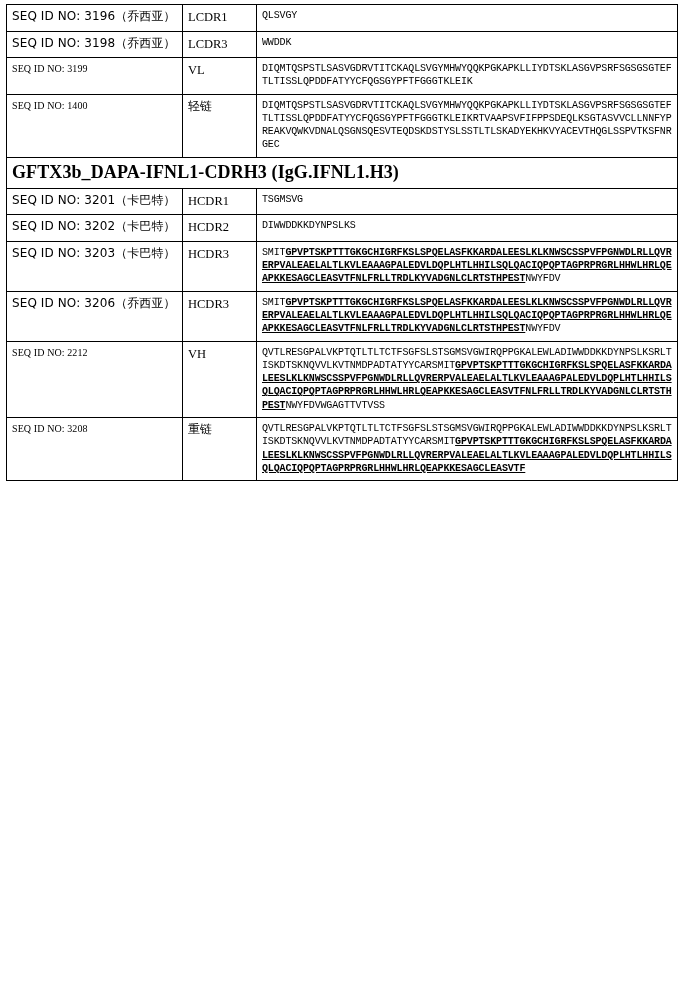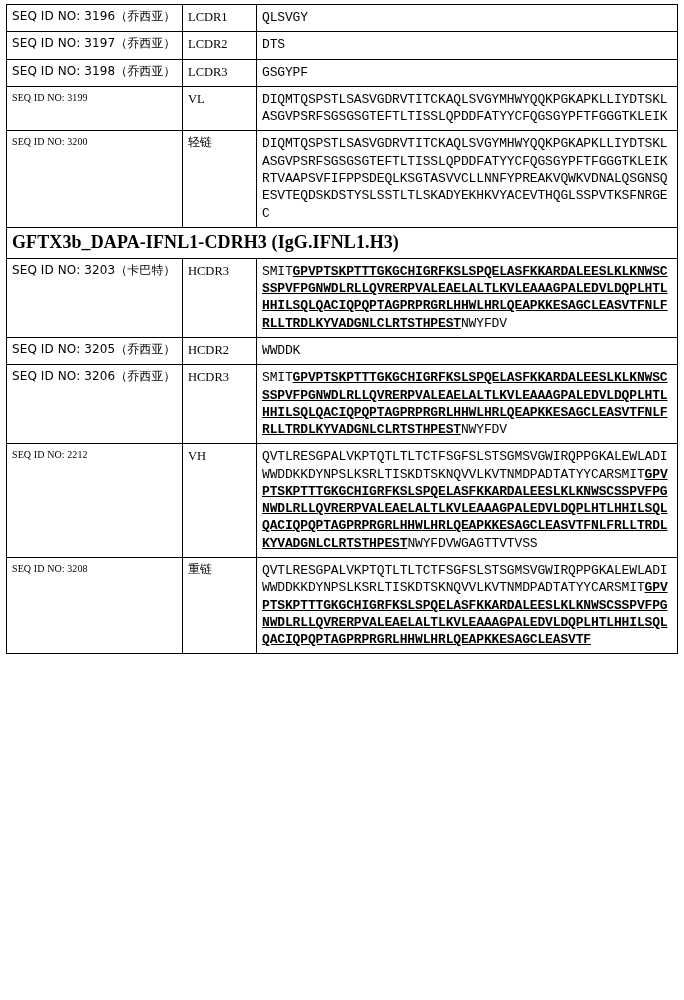--- a/index.html
+++ b/index.html
@@ -37,21 +37,21 @@
     line-height: 1.32;
     letter-spacing: 0.1px;
   }
   .cell-region {
     font-family: "Liberation Serif", serif;
     font-size: 12.5px;
     line-height: 1.32;
   }
   .cell-seq {
     font-family: "Liberation Mono", monospace;
-    font-size: 13px;
+    font-size: 10px;
     line-height: 1.33;
     letter-spacing: -0.15px;
     word-break: break-all;
     white-space: pre-wrap;
   }
   .cell-seq b {
     font-weight: bold;
     text-decoration: underline;
     margin-top: 24px;
   }
@@ -77,51 +77,51 @@
       <col class="col-region">
       <col class="col-seq">
     </colgroup>
     <tbody id="tbody">
         <tr>
           <td class="cell-id cjk">SEQ ID NO: 3196（乔西亚）</td>
           <td class="cell-region">LCDR1</td>
           <td class="cell-seq"><span>QLSVGY</span></td>
         </tr>
         <tr>
-          <td class="cell-id cjk">SEQ ID NO: 3197（乔西亚）</td>
-          <td class="cell-region">LCDR2</td>
-          <td class="cell-seq"><span>DTS</span></td>
-        </tr>
-        <tr>
           <td class="cell-id cjk">SEQ ID NO: 3198（乔西亚）</td>
           <td class="cell-region">LCDR3</td>
-          <td class="cell-seq"><span>GSGYPF</span></td>
+          <td class="cell-seq"><span>WWDDK</span></td>
         </tr>
         <tr>
           <td class="cell-id">SEQ ID NO: 3199</td>
           <td class="cell-region">VL</td>
           <td class="cell-seq"><span>DIQMTQSPSTLSASVGDRVTITCKAQLSVGYMHWYQQKPGKAPKLLIYDTSKLASGVPSRFSGSGSGTEFTLTISSLQPDDFATYYCFQGSGYPFTFGGGTKLEIK</span></td>
         </tr>
         <tr>
-          <td class="cell-id">SEQ ID NO: 3200</td>
+          <td class="cell-id">SEQ ID NO: 1400</td>
           <td class="cell-region cjk">轻链</td>
           <td class="cell-seq"><span>DIQMTQSPSTLSASVGDRVTITCKAQLSVGYMHWYQQKPGKAPKLLIYDTSKLASGVPSRFSGSGSGTEFTLTISSLQPDDFATYYCFQGSGYPFTFGGGTKLEIKRTVAAPSVFIFPPSDEQLKSGTASVVCLLNNFYPREAKVQWKVDNALQSGNSQESVTEQDSKDSTYSLSSTLTLSKADYEKHKVYACEVTHQGLSSPVTKSFNRGEC</span></td>
         </tr>
         <tr class="header-row">
           <td colspan="3">GFTX3b_DAPA-IFNL1-CDRH3 (IgG.IFNL1.H3)</td>
         </tr>
         <tr>
+          <td class="cell-id cjk">SEQ ID NO: 3201（卡巴特）</td>
+          <td class="cell-region">HCDR1</td>
+          <td class="cell-seq"><span>TSGMSVG</span></td>
+        </tr>
+        <tr>
+          <td class="cell-id cjk">SEQ ID NO: 3202（卡巴特）</td>
+          <td class="cell-region">HCDR2</td>
+          <td class="cell-seq"><span>DIWWDDKKDYNPSLKS</span></td>
+        </tr>
+        <tr>
           <td class="cell-id cjk">SEQ ID NO: 3203（卡巴特）</td>
           <td class="cell-region">HCDR3</td>
           <td class="cell-seq"><span>SMIT</span><b>GPVPTSKPTTTGKGCHIGRFKSLSPQELASFKKARDALEESLKLKNWSCSSPVFPGNWDLRLLQVRERPVALEAELALTLKVLEAAAGPALEDVLDQPLHTLHHILSQLQACIQPQPTAGPRPRGRLHHWLHRLQEAPKKESAGCLEASVTFNLFRLLTRDLKYVADGNLCLRTSTHPEST</b><span>NWYFDV</span></td>
-        </tr>
-        <tr>
-          <td class="cell-id cjk">SEQ ID NO: 3205（乔西亚）</td>
-          <td class="cell-region">HCDR2</td>
-          <td class="cell-seq"><span>WWDDK</span></td>
         </tr>
         <tr>
           <td class="cell-id cjk">SEQ ID NO: 3206（乔西亚）</td>
           <td class="cell-region">HCDR3</td>
           <td class="cell-seq"><span>SMIT</span><b>GPVPTSKPTTTGKGCHIGRFKSLSPQELASFKKARDALEESLKLKNWSCSSPVFPGNWDLRLLQVRERPVALEAELALTLKVLEAAAGPALEDVLDQPLHTLHHILSQLQACIQPQPTAGPRPRGRLHHWLHRLQEAPKKESAGCLEASVTFNLFRLLTRDLKYVADGNLCLRTSTHPEST</b><span>NWYFDV</span></td>
         </tr>
         <tr>
           <td class="cell-id">SEQ ID NO: 2212</td>
           <td class="cell-region">VH</td>
           <td class="cell-seq"><span>QVTLRESGPALVKPTQTLTLTCTFSGFSLSTSGMSVGWIRQPPGKALEWLADIWWDDKKDYNPSLKSRLTISKDTSKNQVVLKVTNMDPADTATYYCARSMIT</span><b>GPVPTSKPTTTGKGCHIGRFKSLSPQELASFKKARDALEESLKLKNWSCSSPVFPGNWDLRLLQVRERPVALEAELALTLKVLEAAAGPALEDVLDQPLHTLHHILSQLQACIQPQPTAGPRPRGRLHHWLHRLQEAPKKESAGCLEASVTFNLFRLLTRDLKYVADGNLCLRTSTHPEST</b><span>NWYFDVWGAGTTVTVSS</span></td>

